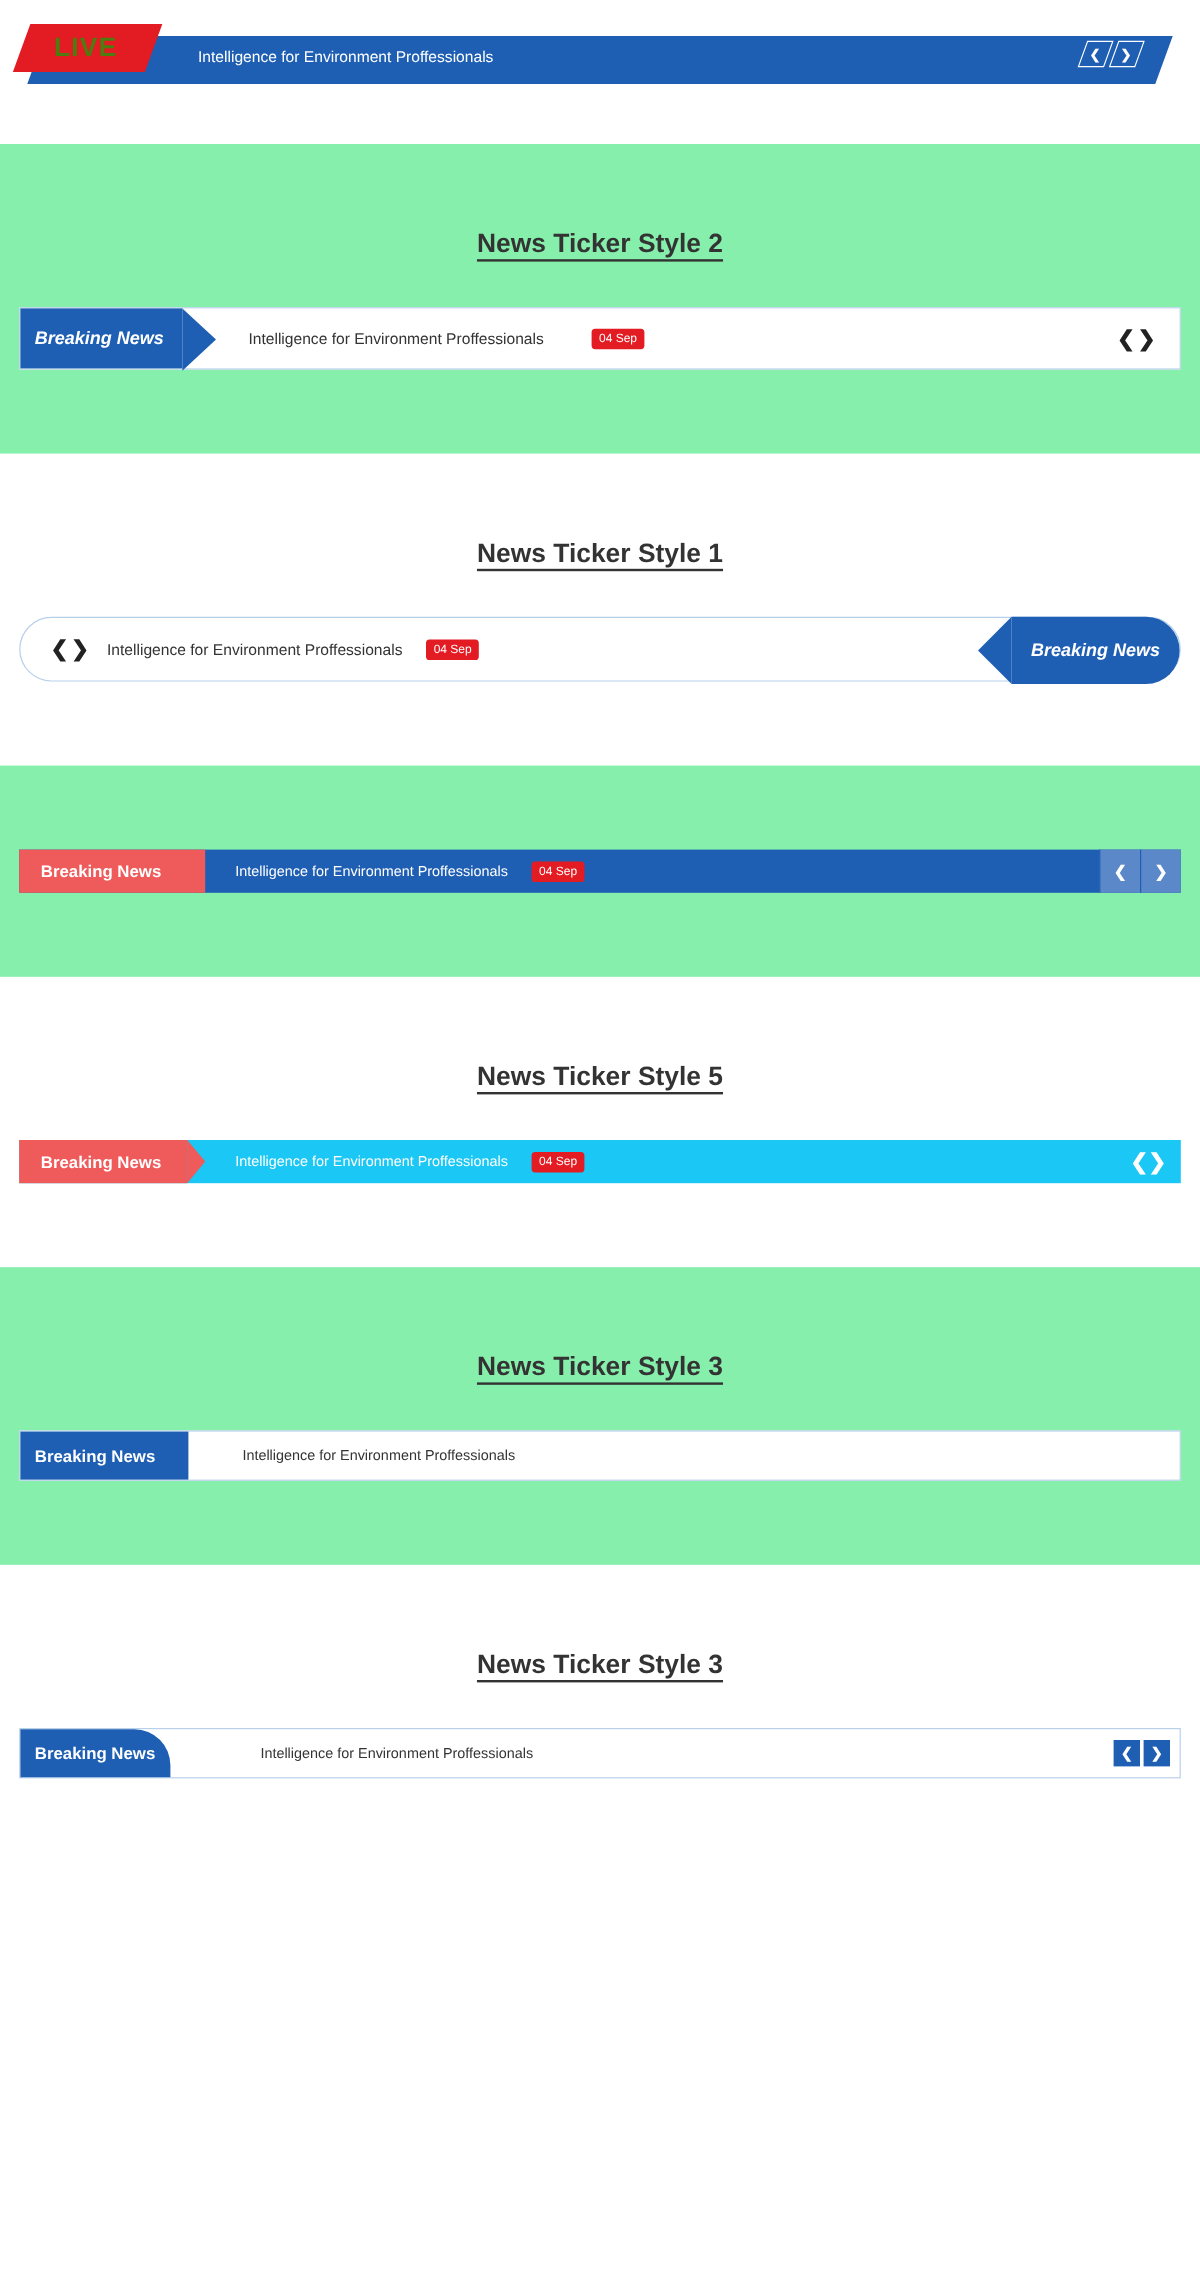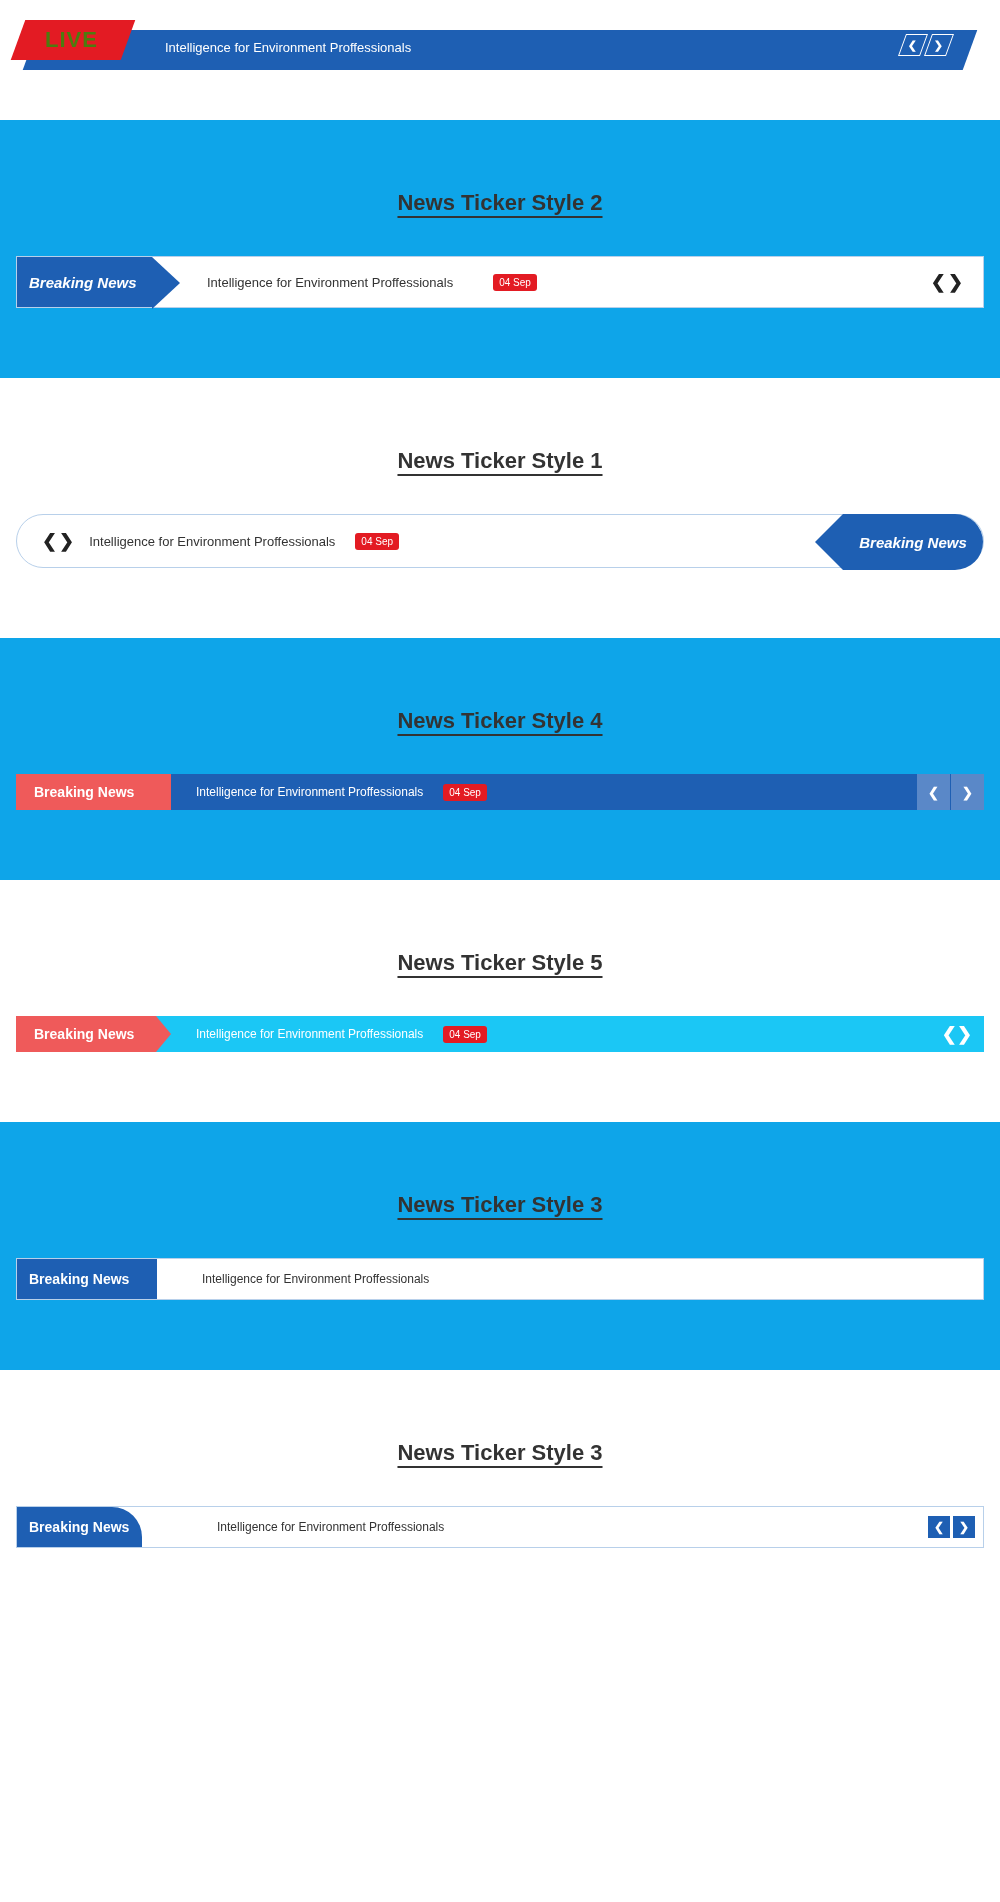--- a/index.html
+++ b/index.html
@@ -1,18 +1,18 @@
 <!DOCTYPE html>
 <html><head>
 <meta charset="utf-8">
 <style>
 *{box-sizing:border-box;margin:0;padding:0}
 body{font-family:'Segoe UI',Arial,sans-serif;background:#fff;width:1000px;margin:0 auto;color:#222}
 .section{padding:70px 0}
-.section.gray{background:#0ea5e9}
+.section.gray{background:#86efac}
 .heading{text-align:center;font-size:22px;font-weight:600;color:#333;margin-bottom:40px;text-decoration:underline;text-underline-offset:6px}
 .inner{padding:0 16px}
 
 
 .s1wrap{padding:20px 10px 60px}
 .s1{position:relative;height:40px}
 .s1bar{position:absolute;left:20px;right:20px;top:10px;height:40px;background:#1e5fb3;transform:skewX(-20deg)}
 .s1live{position:absolute;left:8px;top:0;width:110px;height:40px;background:#e31b23;transform:skewX(-20deg)}
 .s1livetxt{position:absolute;left:35px;top:7px;color:#4d7c0f;font-weight:700;font-size:22px;letter-spacing:1px}
 .s1txt{position:absolute;left:155px;top:20px;color:#fff;font-size:13px}
@@ -114,21 +114,20 @@
         <span>Intelligence for Environment Proffessionals</span>
         <span class="badge">04 Sep</span>
       </div>
       <div class="s3arrow"></div>
       <div class="s3label">Breaking News</div>
     </div>
   </div>
 </div>
 
 <div class="section gray">
-  <h2 class="heading">News Ticker Style 4</h2>
   <div class="inner">
     <div class="s4">
       <div class="s4label">Breaking News</div>
       <div class="s4content">
         <span>Intelligence for Environment Proffessionals</span>
         <span class="badge">04 Sep</span>
       </div>
       <div class="s4nav">
         <div class="s4btn">❮</div>
         <div class="s4btn">❯</div>

